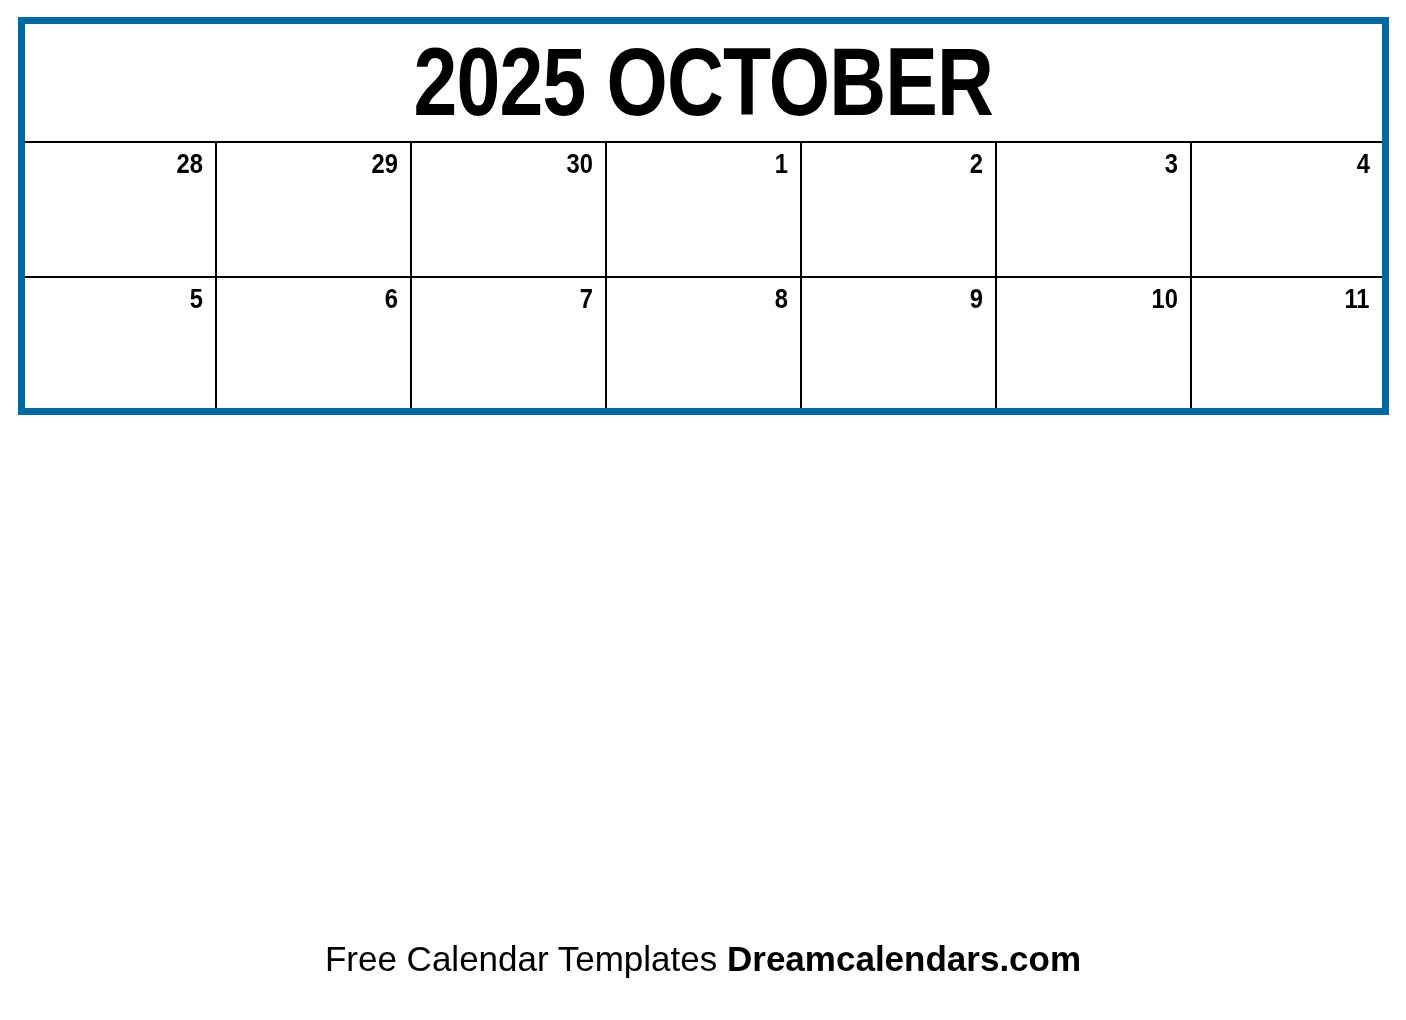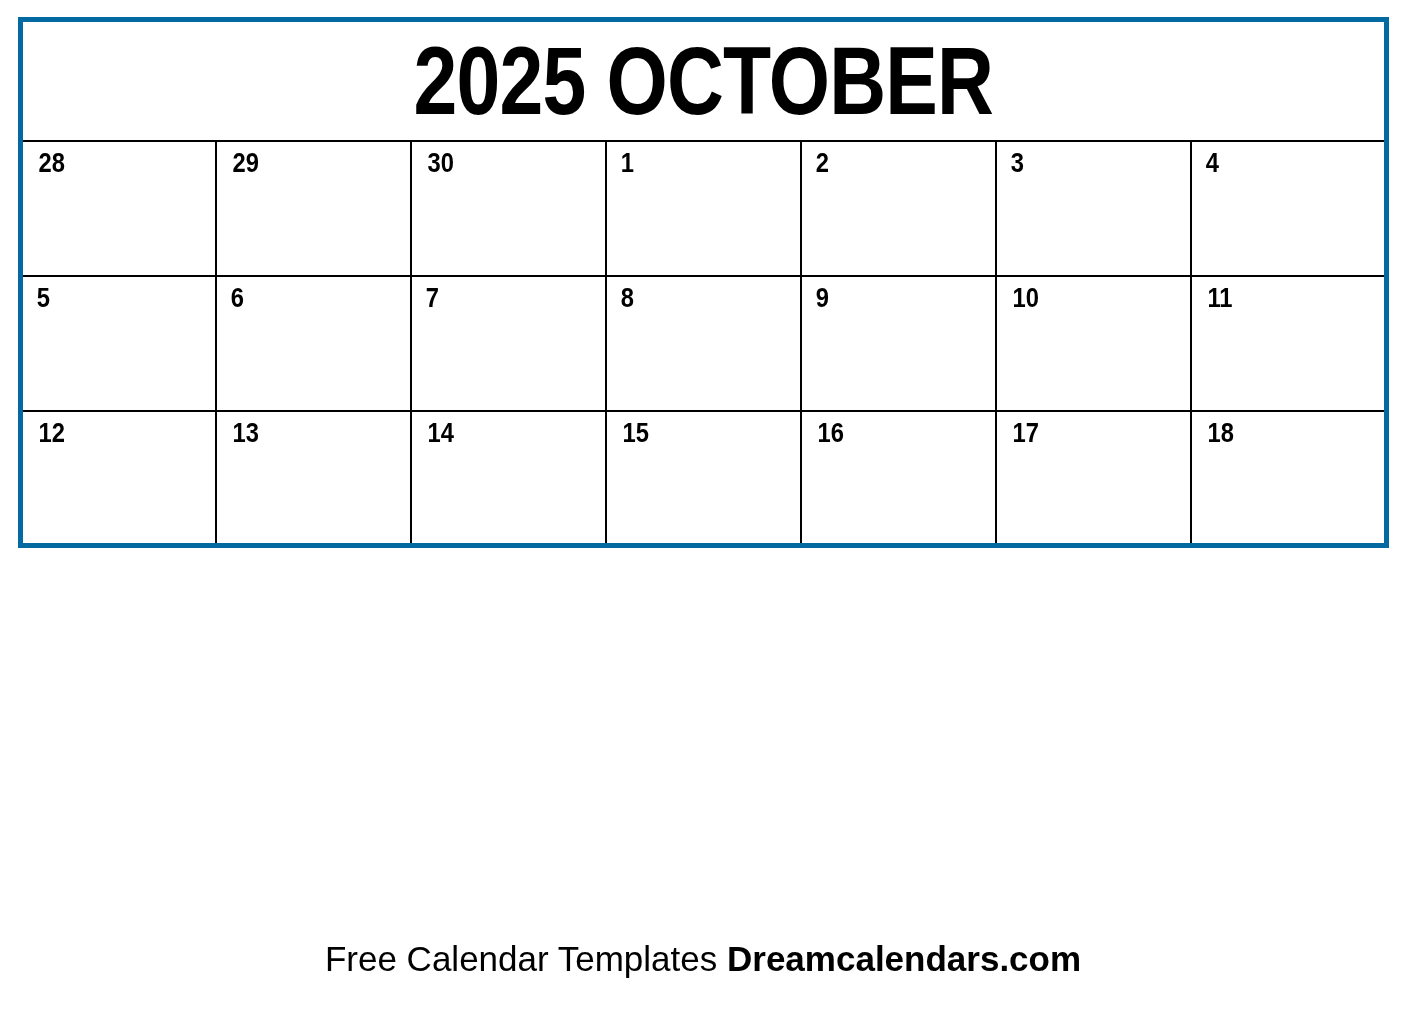--- a/index.html
+++ b/index.html
@@ -14,21 +14,21 @@
   }
   .calendar-wrap {
     position: absolute;
     left: 18px; top: 17px;
     width: 1371px;
   }
   table.calendar {
     border-collapse: collapse;
     table-layout: fixed;
     width: 100%;
-    border: 5px solid #0369a1;
+    border: 7px solid #0369a1;
   }
   table.calendar td, table.calendar th {
     border: 2.5px solid #000;
   }
   td.title-cell {
     height: 121px;
     background: #ffffff;
     text-align: center;
     vertical-align: middle;
     padding: 0;
@@ -54,20 +54,21 @@
   .day-label {
     display: inline-block;
     font-size: 36px;
     transform: scaleX(0.92);
     transform-origin: center;
   }
   td.date-cell {
     height: 135px;
     background: #ffffff;
     vertical-align: top;
+    text-align: right;
     padding: 7px 12px;
   }
   .date-number {
     display: inline-block;
     font-size: 27px;
     font-weight: bold;
     transform: scaleX(0.88);
     transform-origin: right top;
     line-height: 1.1;
   }
@@ -104,29 +105,20 @@
       </tr>
       <tr>
         <td class="date-cell"><span class="date-number">5</span></td>
         <td class="date-cell"><span class="date-number">6</span></td>
         <td class="date-cell"><span class="date-number">7</span></td>
         <td class="date-cell"><span class="date-number">8</span></td>
         <td class="date-cell"><span class="date-number">9</span></td>
         <td class="date-cell"><span class="date-number">10</span></td>
         <td class="date-cell"><span class="date-number">11</span></td>
       </tr>
-      <tr>
-        <td class="date-cell"><span class="date-number">12</span></td>
-        <td class="date-cell"><span class="date-number">13</span></td>
-        <td class="date-cell"><span class="date-number">14</span></td>
-        <td class="date-cell"><span class="date-number">15</span></td>
-        <td class="date-cell"><span class="date-number">16</span></td>
-        <td class="date-cell"><span class="date-number">17</span></td>
-        <td class="date-cell"><span class="date-number">18</span></td>
-      </tr>
     </tbody>
   </table>
 </div>
 
 <div class="footer">
   <span>Free Calendar Templates</span>
   <span class="brand">Dreamcalendars.com</span>
 </div>
 
 </body></html>

